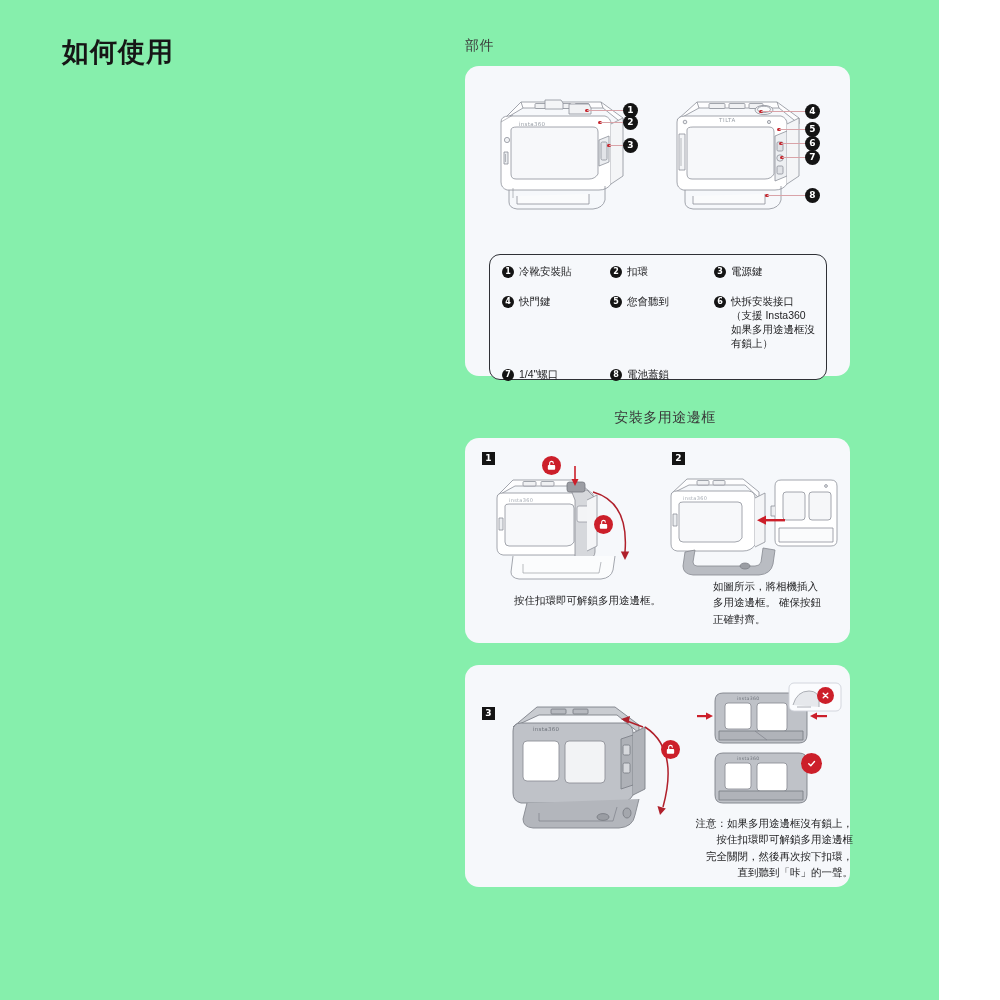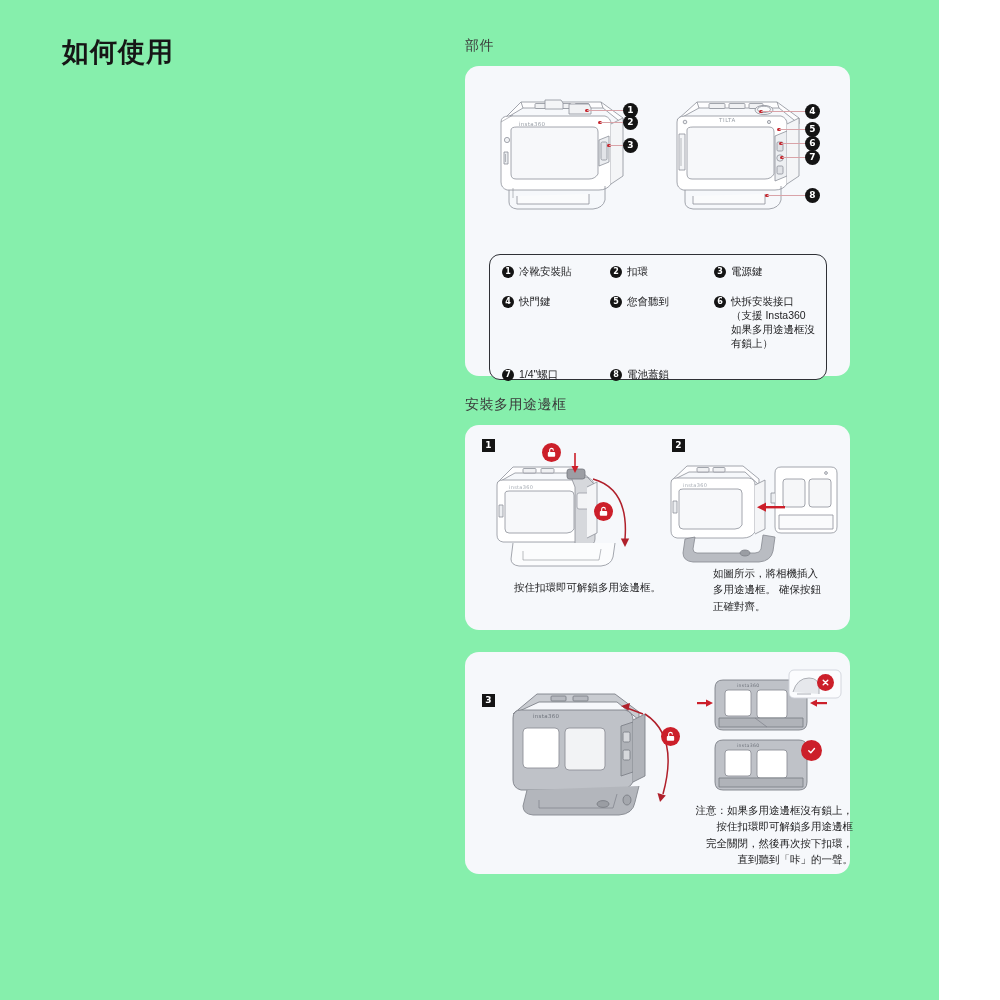--- a/index.html
+++ b/index.html
@@ -133,21 +133,22 @@
     line-height: 12px;
     text-align: center;
     margin-top: 1px;
     font-family: "DejaVu Sans", sans-serif;
   }
   .legend-text { white-space: pre-line; }
   .legend-sub { display: block; }
 
   
   .heading-install {
-    margin-top: 19px;
+    margin-top: 32px;
+    text-align: center;
   }
 
   
   .panel-steps-12 {
     margin-top: 11px;
     width: 385px;
     height: 205px;
     padding: 14px 0 0 0;
   }
 

